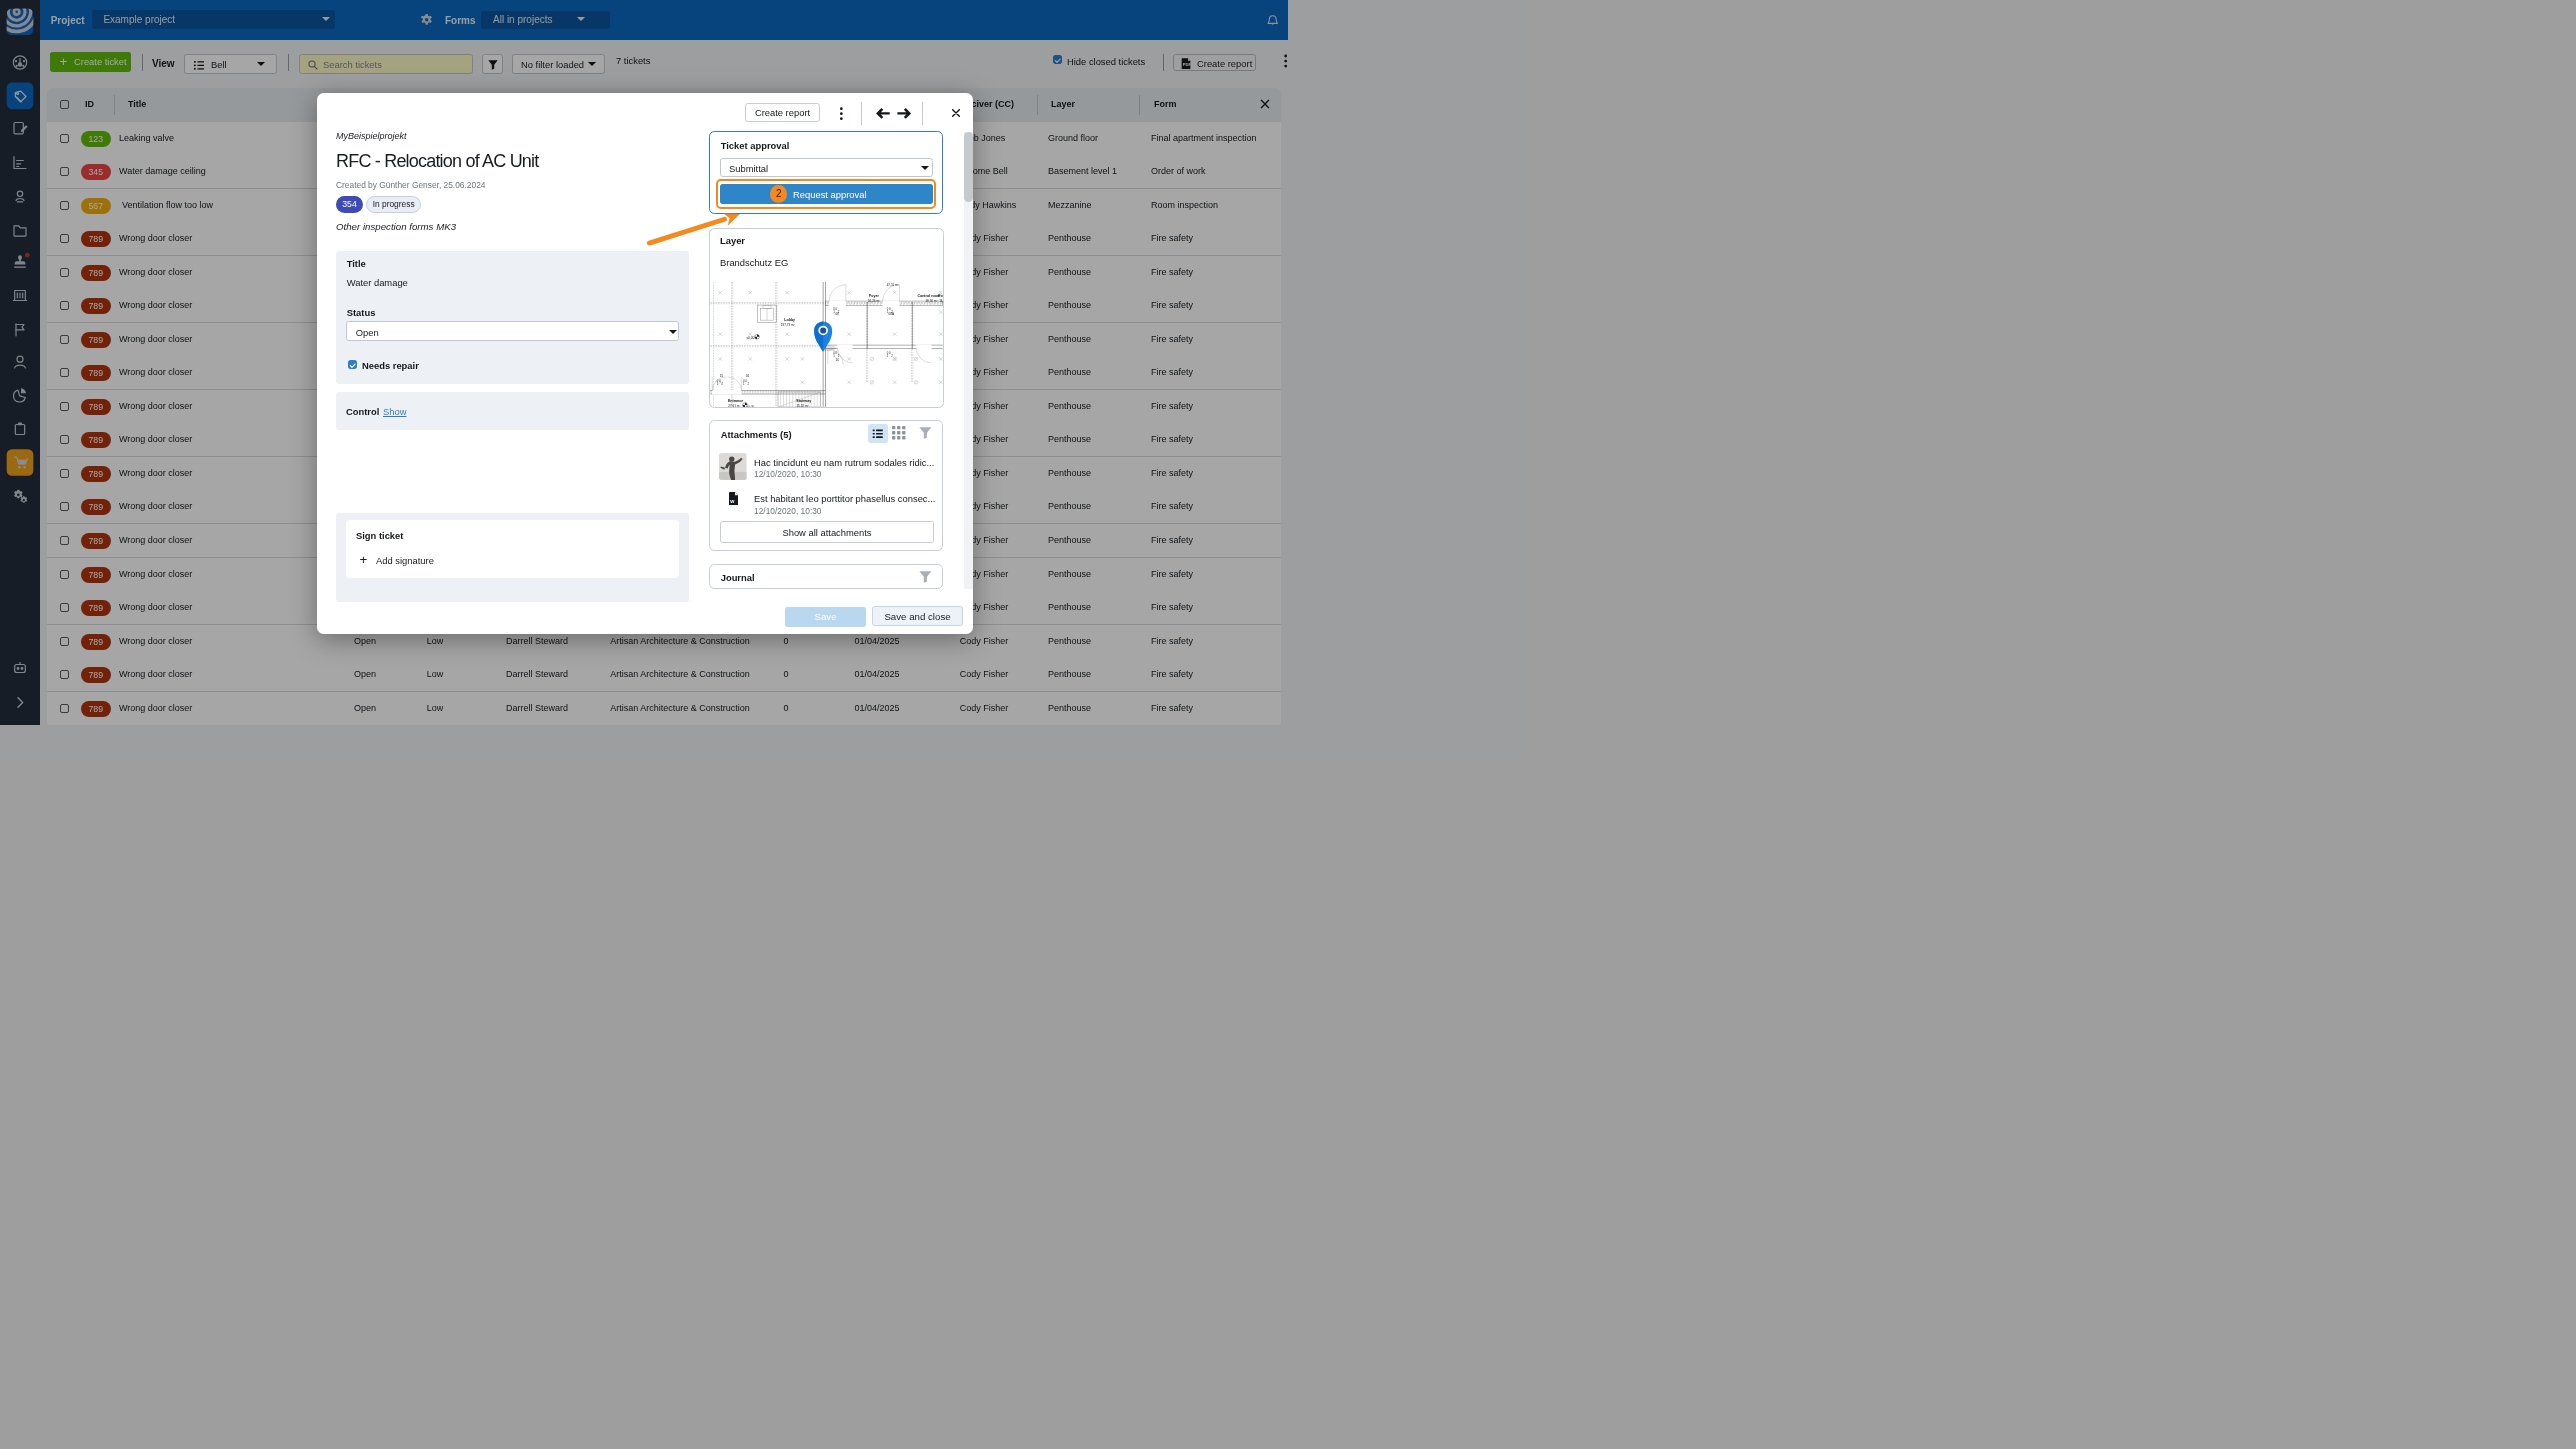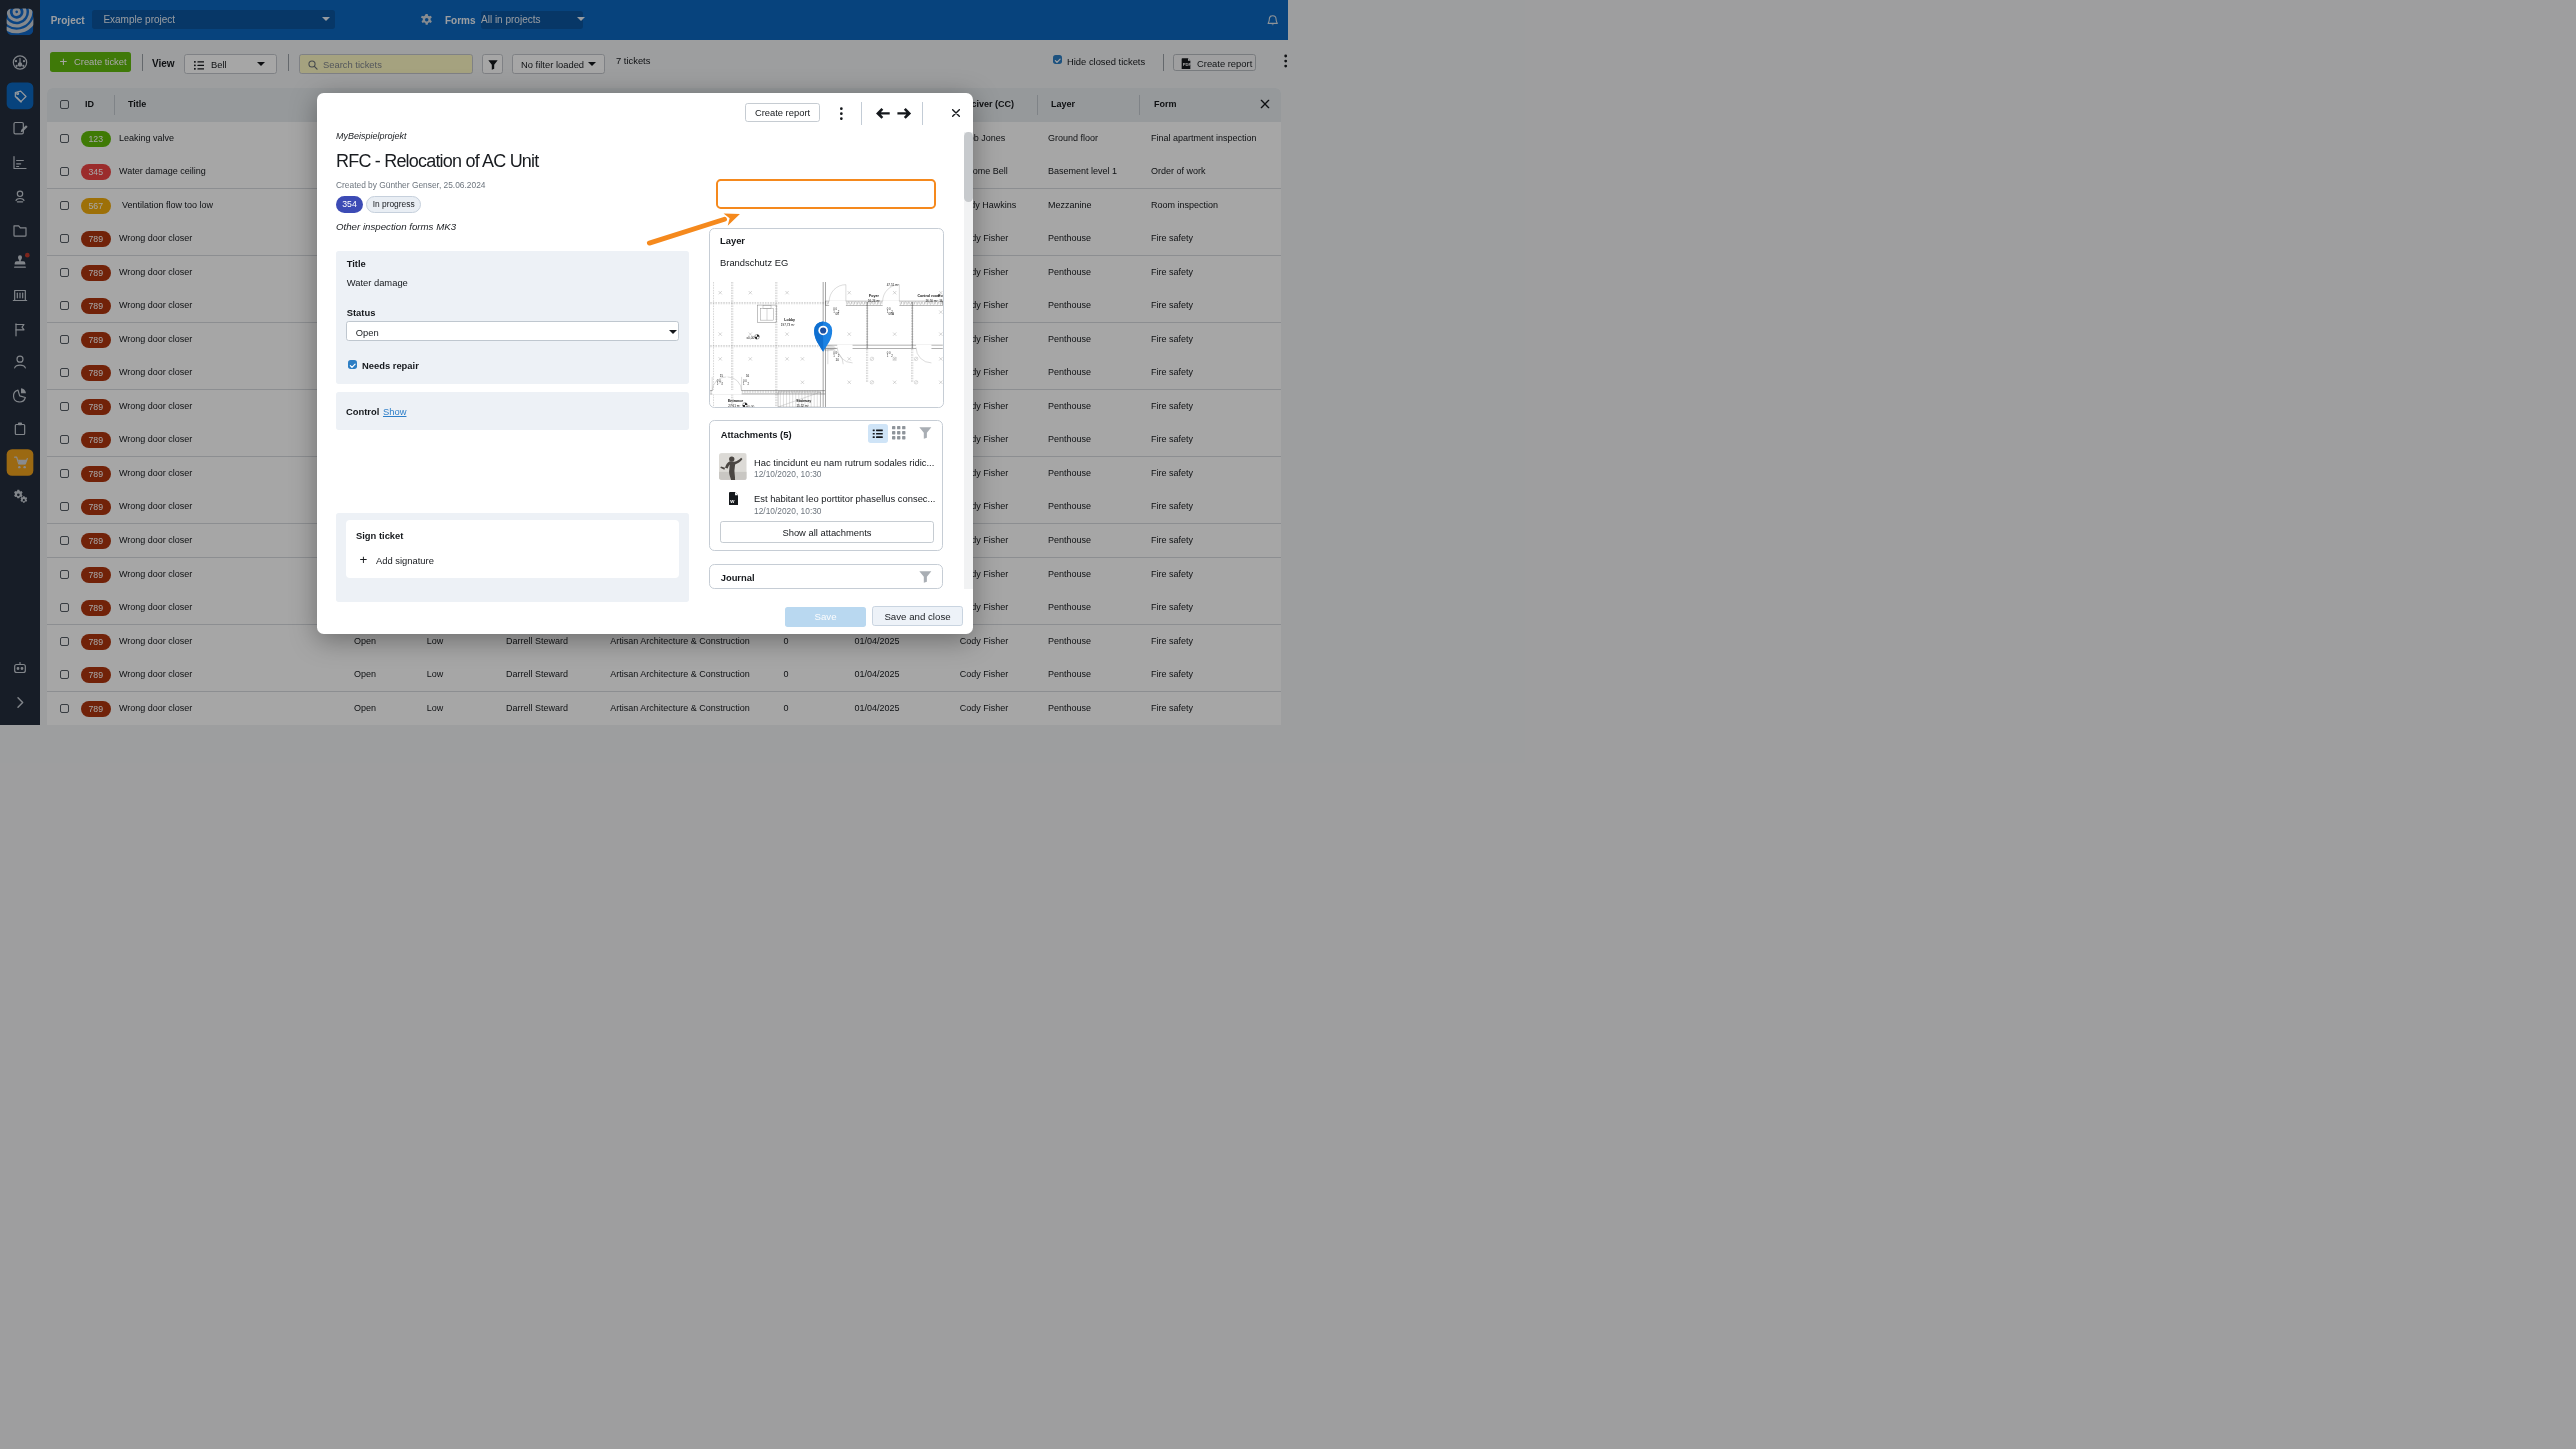--- a/index.html
+++ b/index.html
@@ -134,21 +134,21 @@
   </div>
   <div id="topbar">
     <div class="tb-label" style="left:10.7px; top:14.8px;">Project</div>
     <div class="tb-box" style="left:52px; top:10px; width:243px; height:19px; line-height:19px; padding-left:11.4px;">Example project</div>
     <div class="caret" style="left:282px; top:17.4px;"></div>
     <svg class="abs" style="left:380px; top:13.4px;" width="13.4" height="13.4" viewBox="0 0 20 20">
         <path fill="#cfd6de" d="M8.5 1.5 h3 l.5 2.5 a6.5 6.5 0 0 1 1.8 1l2.4-.9 1.5 2.6-1.9 1.7a6.6 6.6 0 0 1 0 2.1l1.9 1.7-1.5 2.6-2.4-.9a6.5 6.5 0 0 1-1.8 1l-.5 2.6h-3l-.5-2.6a6.5 6.5 0 0 1-1.8-1l-2.4.9-1.5-2.6 1.9-1.7a6.6 6.6 0 0 1 0-2.1L1.3 6.7l1.5-2.6 2.4.9a6.5 6.5 0 0 1 1.8-1z"></path>
         <circle cx="10" cy="10" r="2.6" fill="#0b68c0"></circle>
       </svg>
     <div class="tb-label" style="left:405px; top:14.8px;">Forms</div>
-    <div class="tb-box" style="left:441px; top:10.7px; width:102px; height:18px; line-height:18px; ">All in projects</div>
+    <div class="tb-box" style="left:441px; top:10.7px; width:129px; height:18px; line-height:18px; padding-left:12px;">All in projects</div>
     <div class="caret" style="left:537px; top:17.4px;"></div>
     <svg class="abs" style="left:1226px; top:14px;" width="13.4" height="13.4" viewBox="0 0 20 20">
         <path fill="none" stroke="#dce2e9" stroke-width="1.6" stroke-linejoin="round" d="M10 2.5 a5 5 0 0 1 5 5 c0 4 1.5 5.5 2 6.5 h-14 c.5 -1 2 -2.5 2 -6.5 a5 5 0 0 1 5 -5 z"></path>
         <path fill="#dce2e9" d="M8.3 15.5 a1.8 1.8 0 0 0 3.4 0 z"></path>
       </svg>
   </div>
   <div id="toolbar">
     <div class="btn" style="left:50px; top:52px; width:81px; height:20px; background:#62ba0d; color:#fff; line-height:20px;">
         <span style="position:absolute; left:9.4px; top:0; font-size:13.4px; font-weight:400;">+</span>
         <span style="position:absolute; left:24px;">Create ticket</span>
@@ -531,20 +531,31 @@
     <div class="abs" style="left:47px; top:14px; font-size:9.4px; color:#2d7ec8; text-decoration:underline;">Show</div>
   </div>
   <div class="panel" style="left:19px; top:420px; width:353px; height:89px;">
     <div class="abs" style="left:10px; top:6.7px; width:333px; height:58px; background:#fff; border-radius:4px;">
       <div class="abs lbl" style="left:10px; top:10.7px;">Sign ticket</div>
       <div class="abs" style="left:13.4px; top:32px; font-size:13.4px; font-weight:400;">+</div>
       <div class="abs txt" style="left:30px; top:35px;">Add signature</div>
     </div>
   </div>
 
+  <div class="card" style="left:392px; top:38px; width:234px; height:83px; border:1px solid #2e81c4;">
+    <div class="abs lbl" style="left:10.7px; top:8px;">Ticket approval</div>
+    <div class="sel" style="left:10px; top:26px; width:213px; height:19px;">
+        <span style="position:absolute; left:8px; top:4px;">Submittal</span>
+        <div class="caret" style="left:200px; top:7.4px; border-top-color:#15181c;"></div>
+      </div>
+    <div class="abs" style="left:10px; top:52px; width:213px; height:20px; background:#2e86c9; border-radius:2.7px;">
+      <div class="abs" style="left:50px; top:1.3px; width:17.4px; height:17.4px; background:#f5891d; border-radius:50%; color:#1c1e21; font-size:10px; font-weight:400; text-align:center; line-height:17.4px;">2</div>
+      <div class="abs" style="left:73px; top:5px; color:#fff; font-size:9.4px;">Request approval</div>
+    </div>
+  </div>
   <div class="abs" style="left:399px; top:86px; width:220px; height:30px; border:2.3px solid #f5891d; border-radius:4.7px;"></div>
   <div class="card" style="left:392px; top:135px; width:235px; height:180px;">
     <div class="abs lbl" style="left:10px; top:6px;">Layer</div>
     <div class="abs txt" style="left:10px; top:28px;">Brandschutz EG</div>
     <div class="abs" style="left:0px; top:53px; width:233px; height:125px; border-radius:0 0 5.4px 5.4px; overflow:hidden;" id="planwrap"><svg width="233" height="125" viewBox="0 0 348 187" font-family="Liberation Sans">
           <rect x="0" y="0" width="348" height="187" fill="#fff"></rect>
           <line x1="32" y1="0" x2="32" y2="187" stroke="#858585" stroke-width="0.5" stroke-dasharray="2.4 1.5" fill="none"></line>
           <line x1="33.8" y1="0" x2="33.8" y2="187" stroke="#858585" stroke-width="0.5" stroke-dasharray="2.4 1.5" fill="none"></line>
           <line x1="98" y1="0" x2="98" y2="187" stroke="#858585" stroke-width="0.5" stroke-dasharray="2.4 1.5" fill="none"></line>
           <line x1="99.8" y1="0" x2="99.8" y2="187" stroke="#858585" stroke-width="0.5" stroke-dasharray="2.4 1.5" fill="none"></line>

